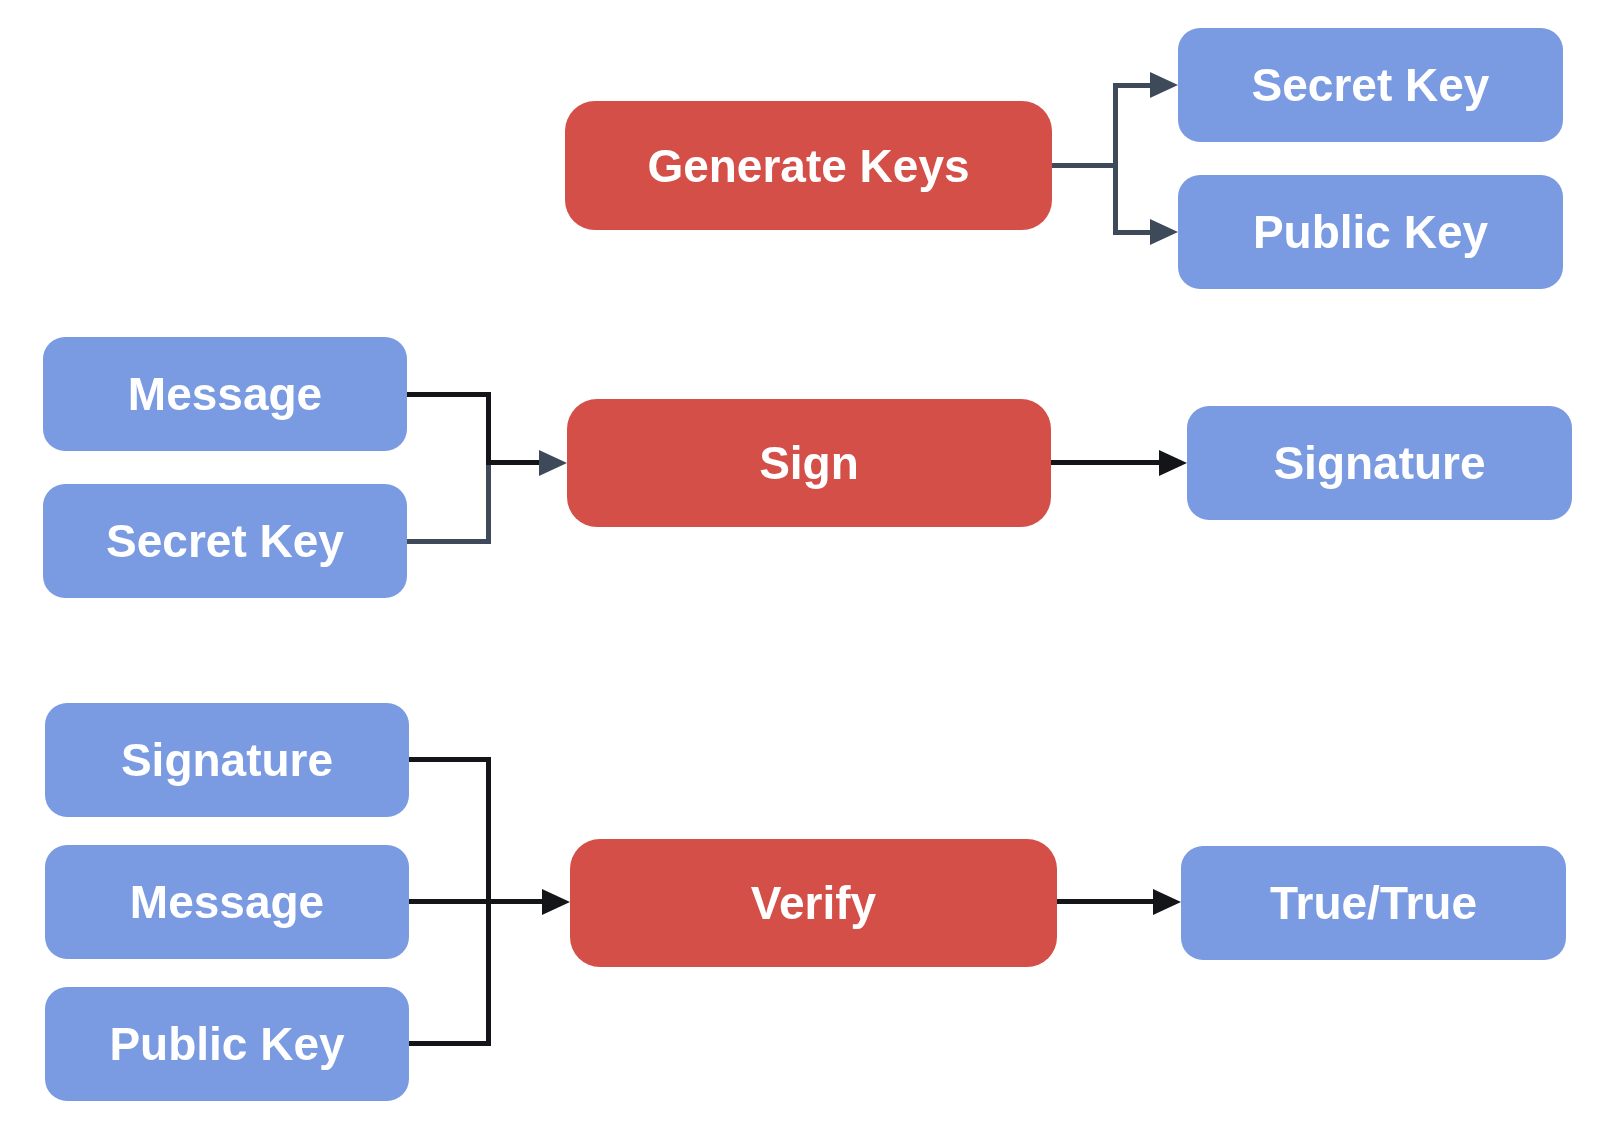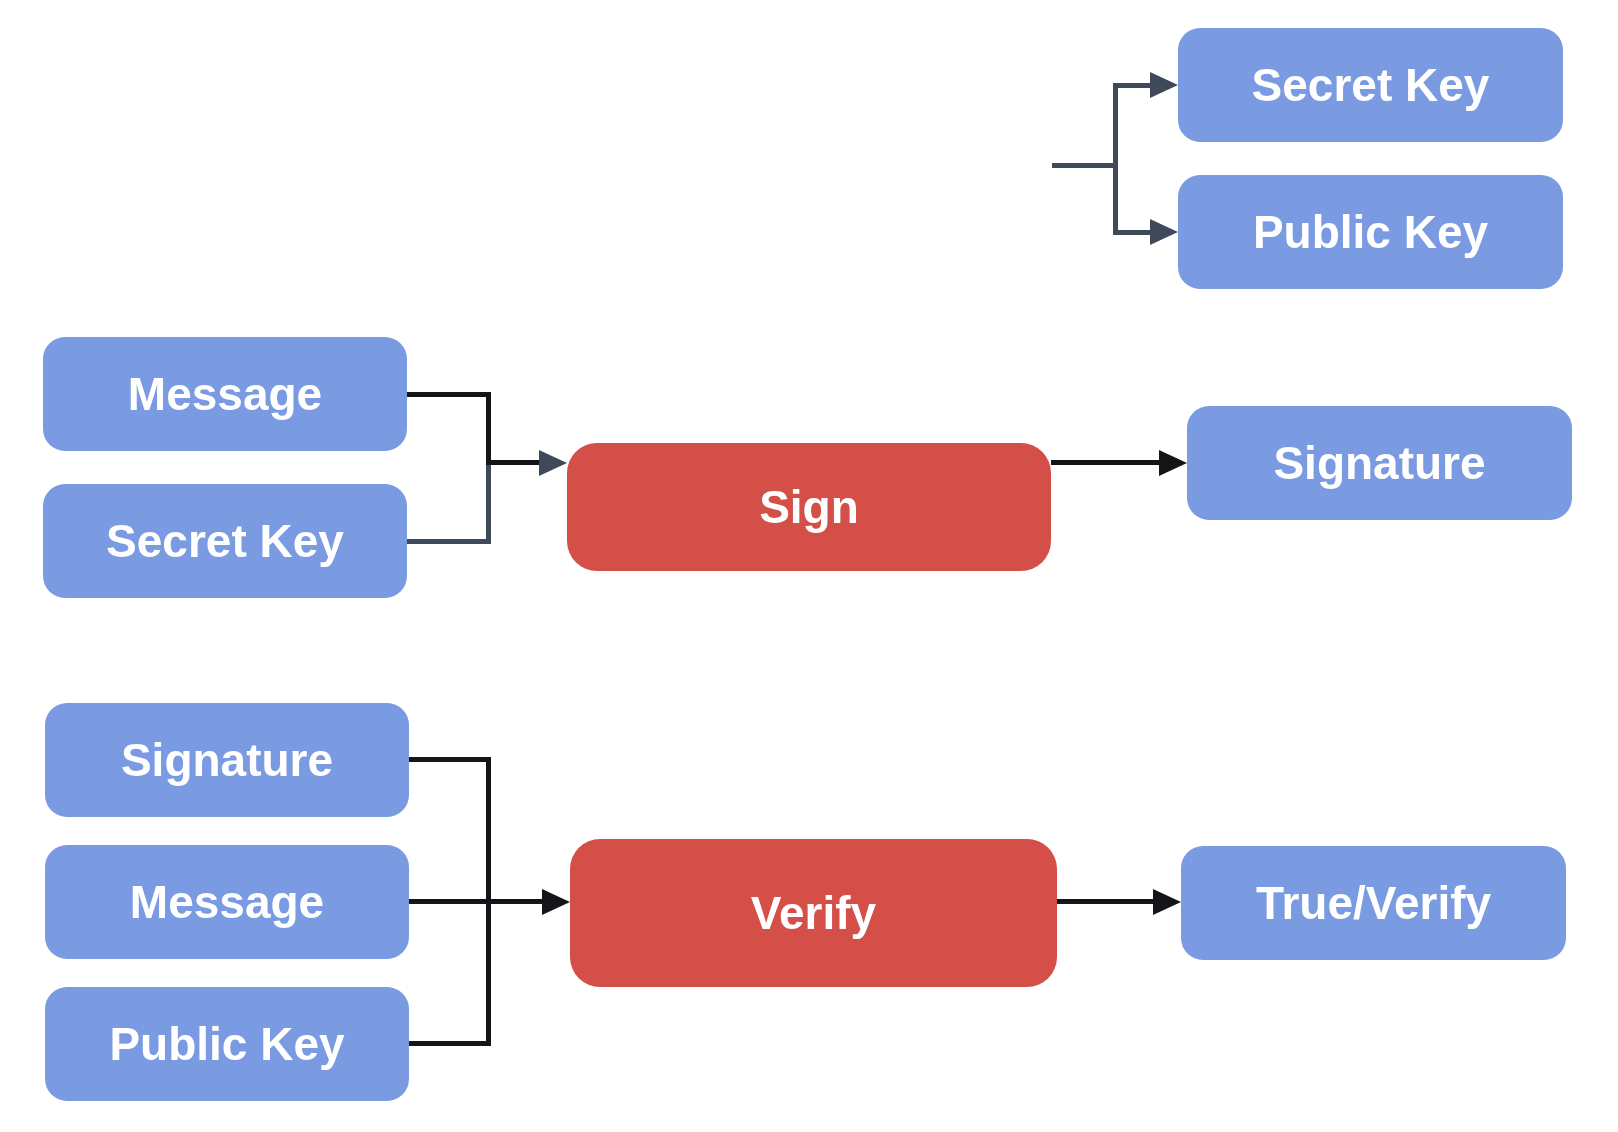--- a/index.html
+++ b/index.html
@@ -49,50 +49,51 @@
     border-bottom: 13px solid transparent;
   }
   .arrowhead.slate { border-left: 28px solid var(--connector-slate, #3e4a59); }
   .arrowhead.black { border-left: 28px solid var(--connector-black, #131519); }
 </style>
 </head>
 <body>
 
 <div class="canvas">
 
+  <div class="node process" style="left:565px; top:101px; width:487px; height:129px;">Generate Keys</div>
   <div class="node data" style="left:1178px; top:28px; width:385px; height:114px;">Secret Key</div>
   <div class="node data" style="left:1178px; top:175px; width:385px; height:114px;">Public Key</div>
 
   <div class="h-line line-slate" style="left:1052px; top:163px; width:63px;"></div>
   <div class="v-line line-slate" style="left:1113px; top:83px; height:152px;"></div>
   <div class="h-line line-slate" style="left:1115px; top:83px; width:37px;"></div>
   <div class="arrowhead slate" style="left:1150px; top:72px;"></div>
   <div class="h-line line-slate" style="left:1115px; top:230px; width:37px;"></div>
   <div class="arrowhead slate" style="left:1150px; top:219px;"></div>
 
   <div class="node data" style="left:43px; top:337px; width:364px; height:114px;">Message</div>
   <div class="node data" style="left:43px; top:484px; width:364px; height:114px;">Secret Key</div>
-  <div class="node process" style="left:567px; top:399px; width:484px; height:128px;margin-top:44px;">Sign</div>
+  <div class="node process" style="left:567px; top:399px; width:484px; height:128px;">Sign</div>
   <div class="node data" style="left:1187px; top:406px; width:385px; height:114px;">Signature</div>
 
   <div class="h-line line-black" style="left:407px; top:392px; width:84px;"></div>
   <div class="v-line line-black" style="left:486px; top:392px; height:73px;"></div>
   <div class="h-line line-slate" style="left:407px; top:539px; width:84px;"></div>
   <div class="v-line line-slate" style="left:486px; top:463px; height:81px;"></div>
   <div class="h-line line-black" style="left:486px; top:460px; width:60px;"></div>
   <div class="arrowhead slate" style="left:539px; top:450px;"></div>
 
   <div class="h-line line-black" style="left:1051px; top:460px; width:112px;"></div>
   <div class="arrowhead black" style="left:1159px; top:450px;"></div>
 
   <div class="node data" style="left:45px; top:703px; width:364px; height:114px;">Signature</div>
   <div class="node data" style="left:45px; top:845px; width:364px; height:114px;">Message</div>
   <div class="node data" style="left:45px; top:987px; width:364px; height:114px;">Public Key</div>
-  <div class="node process" style="left:570px; top:839px; width:487px; height:148px;">Verify</div>
-  <div class="node data" style="left:1181px; top:846px; width:385px; height:114px;">True/Verify</div>
+  <div class="node process" style="left:570px; top:839px; width:487px; height:128px;">Verify</div>
+  <div class="node data" style="left:1181px; top:846px; width:385px; height:114px;">True/True</div>
 
   <div class="h-line line-black" style="left:409px; top:757px; width:82px;"></div>
   <div class="v-line line-black" style="left:486px; top:757px; height:289px;"></div>
   <div class="h-line line-black" style="left:409px; top:1041px; width:82px;"></div>
   <div class="h-line line-black" style="left:409px; top:899px; width:133px;"></div>
   <div class="arrowhead black" style="left:542px; top:889px;"></div>
 
   <div class="h-line line-black" style="left:1057px; top:899px; width:100px;"></div>
   <div class="arrowhead black" style="left:1153px; top:889px;"></div>
 

